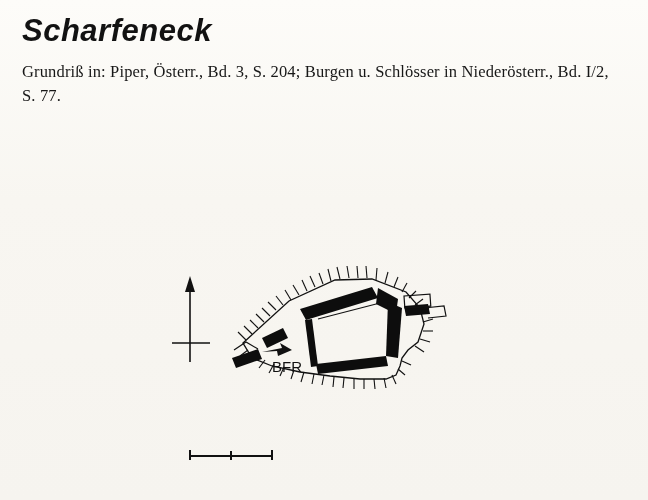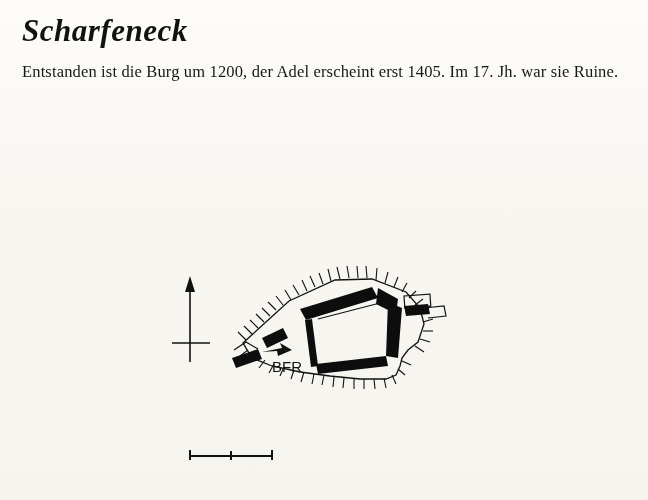--- a/index.html
+++ b/index.html
@@ -22,21 +22,21 @@
     background:
       linear-gradient(to bottom, #fdfcf9 0%, #f8f6f1 40%, #f6f4ef 100%);
   }
   .content {
     position: absolute;
     left: 22px;
     top: 14px;
     right: 14px;
   }
   .title {
-    font-family: Liberation Serif, serif;
+    font-family: Liberation Sans, sans-serif;
     font-style: italic;
     font-size: 31px;
     font-weight: 700;
     letter-spacing: 0.5px;
     color: #121212;
     margin: 0 0 12px 0;
     line-height: 1.1;
   }
   .subtitle {
     font-family: "Liberation Serif", serif;
@@ -68,21 +68,21 @@
     display: block;
   }
 </style>
 </head>
 <body>
 
 <div class="page">
 
   <div class="content">
     <h1 class="title">Scharfeneck</h1>
-    <p class="para">Entstanden ist die Burg um 1200, der Adel erscheint erst 1405. Im 17. Jh. war sie Ruine.</p>
+    <p class="para">Grundriß in: Piper, Österr., Bd. 3, S. 204; Burgen u. Schlösser in Niederösterr., Bd. I/2, S. 77.</p>
   </div>
 
   <div class="plan-wrap">
     <svg class="plan" width="648" height="254" viewBox="0 0 648 254" xmlns="http://www.w3.org/2000/svg">
 
       <g stroke="#111" stroke-width="1.6" fill="none">
         <line x1="190" y1="38" x2="190" y2="116"></line>
         <line x1="172" y1="97" x2="210" y2="97"></line>
         <polygon points="190,30 185,46 195,46" fill="#111" stroke="none"></polygon>
       </g>

